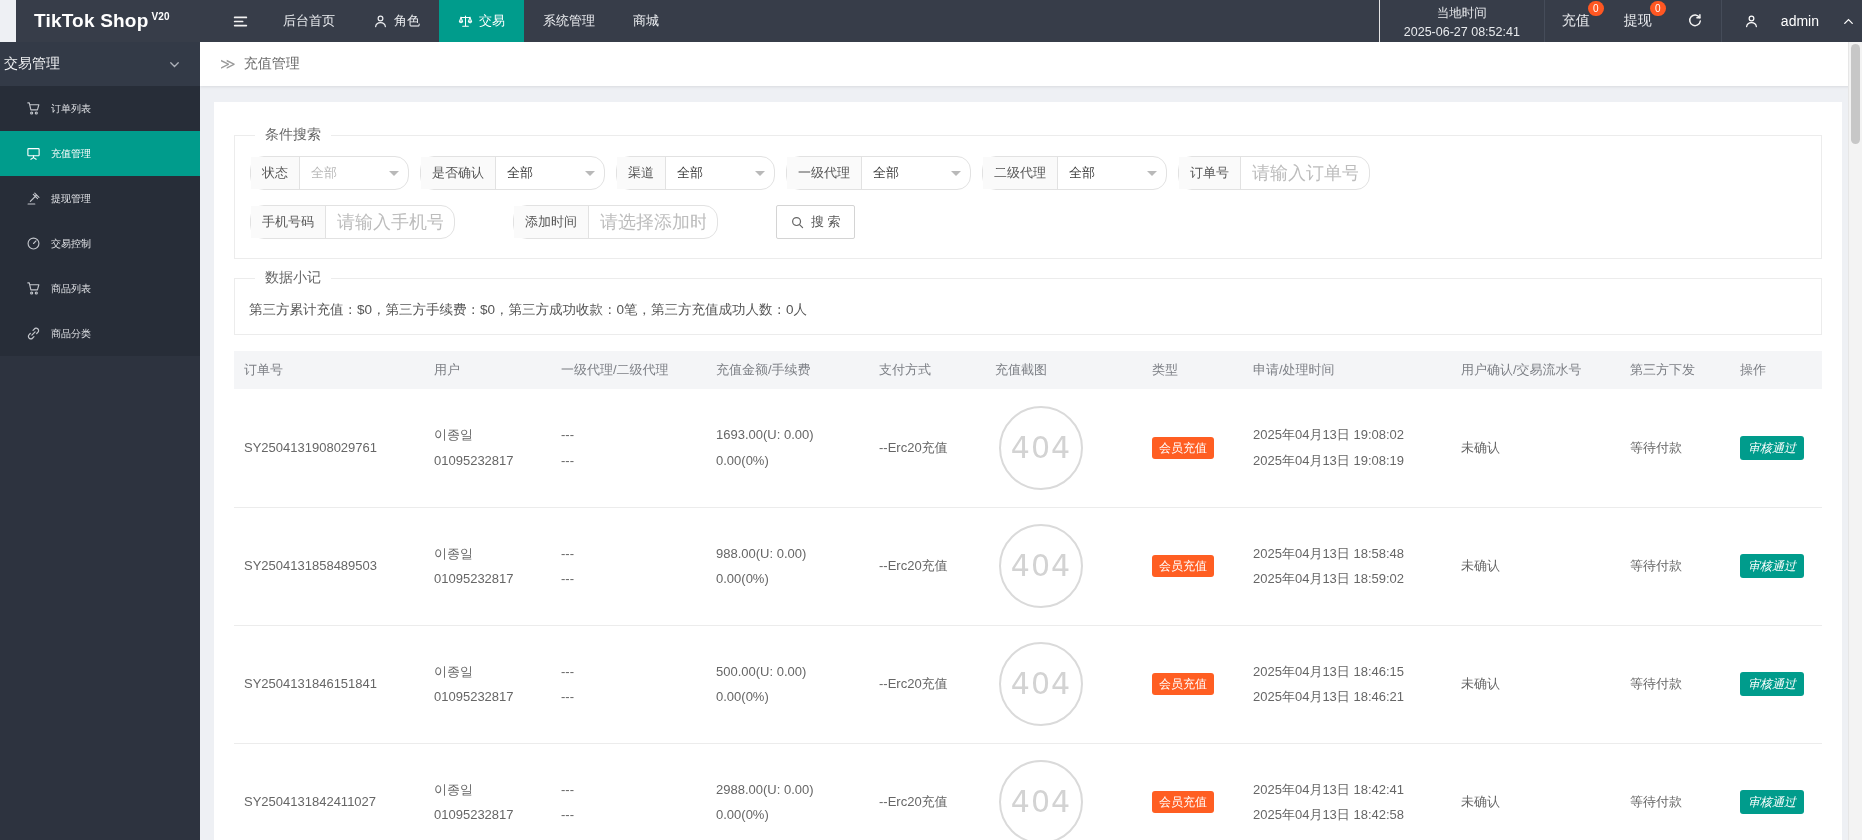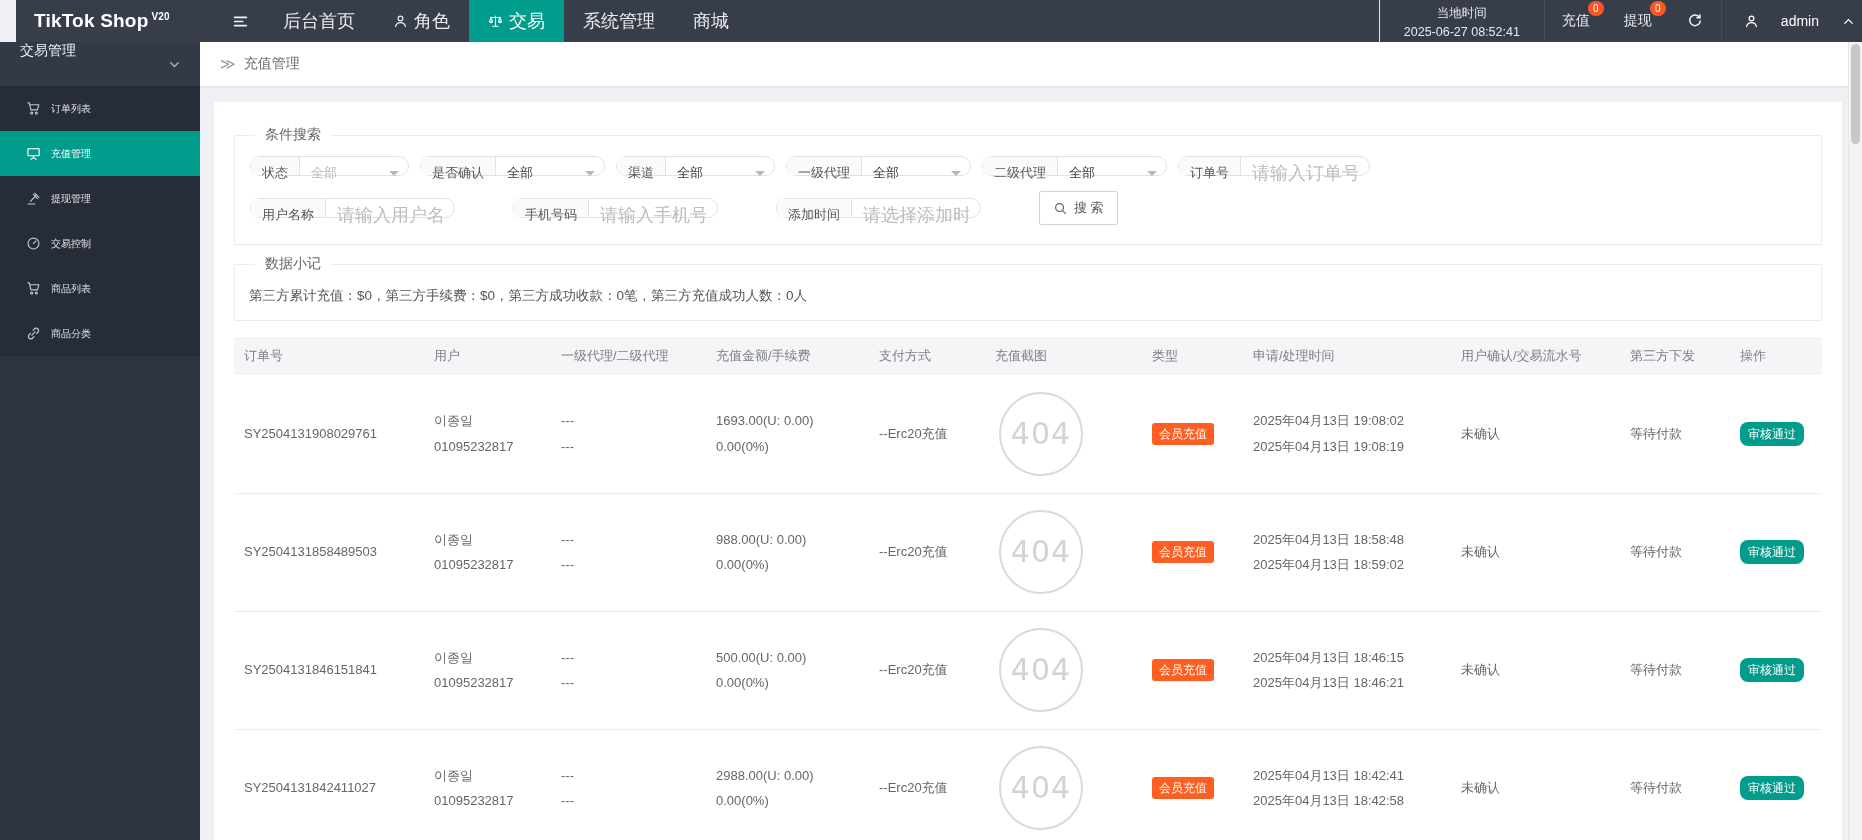--- a/index.html
+++ b/index.html
@@ -16,41 +16,41 @@
   .topbar {
     position:absolute; top:0; left:0; width:1862px; height:42px;
     background:#373d49; color:#f2f2f2; display:flex; align-items:stretch; z-index:20;margin-left:16px;
   }
   .logo { width:200px; display:flex; align-items:center; padding-left:18px; color:#fff;
           font-size:19px; font-weight:bold; letter-spacing:.2px; }
   .logo sup { font-size:10px; font-weight:bold; margin-left:3px; transform:translateY(-5px); }
   .hamburger { width:48px; display:flex; align-items:center; justify-content:center; cursor:pointer; }
   .hamburger svg { width:17px; height:17px; }
   .topnav { display:flex; align-items:stretch; }
-  .topnav-item { display:flex; align-items:center; gap:6px; padding:0 19px; font-size:18px;
+  .topnav-item { display:flex; align-items:center; gap:6px; padding:0 19px; font-size:13px;
                  color:#ebedf0; cursor:pointer;justify-content:flex-end; }
   .topnav-item.active { background:#009c8c; color:#fff; }
   .topbar-right { margin-left:auto; display:flex; align-items:stretch; }
   .time-block { border-left:1px solid #e5e5e5; border-right:1px solid #454c59;
                 padding:4px 24px 0; text-align:center; font-size:12.5px; line-height:1.55;
                 display:flex; flex-direction:column; justify-content:center; color:#e8eaed; }
   .tb-btn { position:relative; display:flex; align-items:center; padding:0 17px;
             font-size:14px; cursor:pointer; color:#ebedf0; }
   .tb-badge { position:absolute; top:1px; right:3px; min-width:16px; height:15px; line-height:15px;
               background:#ff5722; color:#fff; font-size:10px; text-align:center;
               border-radius:8px; padding:0 4px; }
   .refresh-btn { display:flex; align-items:center; padding:0 18px; cursor:pointer; }
   .refresh-btn svg { width:16px; height:16px; }
   .user-box { border-left:1px solid #454c59; display:flex; align-items:center; gap:22px;
               padding:12px 22px; font-size:14px; cursor:pointer; color:#fff; }
 
   
   .sidebar { position:absolute; top:42px; left:0; width:200px; height:798px; background:#2d333f; z-index:10; }
-  .menu-group-title { height:44px; padding:0 18px 0 20px; background:#333a47; color:#f0f1f3;
-                      font-size:14px; display:flex; justify-content:space-between;
+  .menu-group-title { height:44px; padding:0 18px 0 4px; background:#333a47; color:#f0f1f3;
+                      font-size:14px; display:flex; align-items:center; justify-content:space-between;
                       cursor:pointer; }
   .menu-group-title .icon { color:#aeb2ba; }
   .menu-item { height:45px; padding:0 18px 0 26px; background:#272d38; color:#dfe1e5;
                font-size:10px; display:flex; align-items:center; gap:10px; cursor:pointer; }
   .menu-item .icon { color:#c3c6cc; }
   .menu-item.active { background:#009c8c; color:#fff; }
   .menu-item.active .icon { color:#fff; }
 
   
   .main { position:absolute; top:42px; left:200px; width:1662px; height:798px; }
@@ -63,21 +63,21 @@
   .card { background:#fff; min-height:762px; padding:14px 20px 20px; }
 
   fieldset.field-block { border:1px solid #ececec; margin-top:10px; }
   fieldset.field-block legend { margin-left:20px; padding:0 10px; color:#666; font-size:14px; }
   .filter-rows { padding:12px 15px 4px; }
   .filter-row { display:flex; align-items:center; margin-bottom:15px; }
   .filter-row.row1 > * { margin-right:11px; }
   .filter-row.row2 > * { margin-right:58px; }
   .filter-row > *:last-child { margin-right:0 !important; }
 
-  .input-group { display:flex; height:20px; border:1px solid #e2e2e2; border-radius:14px; background:#fff; }
+  .input-group { display:flex; height:34px; border:1px solid #e2e2e2; border-radius:14px; background:#fff; }
   .ig-label { background:#fafafa; border-right:1px solid #e2e2e2; padding:0 11px; line-height:32px;
               font-size:13px; color:#555; white-space:nowrap; }
   .ig-select { position:relative; width:108px; line-height:32px; padding:0 22px 0 11px;
                font-size:13px; color:#3c3c3c; cursor:pointer; }
   .ig-select.muted { color:#b8b8b8; }
   .ig-select::after { content:""; position:absolute; right:9px; top:14px; border:5px solid transparent;
                       border-top-color:#b9b9b9; }
   .ig-input input { border:none; outline:none; height:32px; width:128px; padding:0 11px;
                     font-size:18px; color:#333; font-family:Liberation Serif, serif; background:transparent; }
   .ig-input input::placeholder { color:#bdbdbd; }
@@ -94,21 +94,21 @@
                    font-size:13px; color:#7c7f85; padding:0 10px; }
   .data-table td { height:118px; border-bottom:1px solid #ececec; padding:0 10px;
                    font-size:13px; color:#666; vertical-align:middle; line-height:1.95; }
   .img-404 { width:84px; height:84px; border:2px solid #dadada; border-radius:50%; color:#d3d3d3;
              font-size:30px; letter-spacing:1px; display:flex; align-items:center;
              justify-content:center; margin-left:4px; cursor:pointer;
              font-family:"DejaVu Sans",sans-serif; }
   .badge-type { display:inline-block; background:#ff5e22; color:#fff; font-size:12px;
                 line-height:1; padding:5px 7px; border-radius:3px; }
   .btn-approve { display:inline-block; background:#009c8c; color:#fff; font-size:12px;
-                 line-height:1; padding:6px 8px; border-radius:8px; cursor:pointer; }
+                 line-height:1; padding:6px 8px; border-radius:3px; cursor:pointer;font-style:italic; }
 
   
   .scrollbar { position:absolute; top:42px; right:0; width:14px; height:798px; background:#f3f3f3;
                border-left:1px solid #e6e6e6; z-index:30; }
   .scrollbar .thumb { position:absolute; top:2px; left:2px; width:9px; height:100px;
                       background:#c7c7c7; border-radius:5px; }
 </style>
 </head>
 <body>
 
@@ -290,24 +290,20 @@
                 <span class="ig-label">二级代理</span>
                 <span class="ig-select">全部</span>
               </div>
               <div class="input-group">
               <span class="ig-label">订单号</span>
               <span class="ig-input"><input type="text" placeholder="请输入订单号" style=""></span>
             </div>
           </div>
           <div class="filter-row row2">
             <div class="input-group">
-              <span class="ig-label">用户名称</span>
-              <span class="ig-input"><input type="text" placeholder="请输入用户名称" style=""></span>
-            </div>
-            <div class="input-group">
               <span class="ig-label">手机号码</span>
               <span class="ig-input"><input type="text" placeholder="请输入手机号码" style=""></span>
             </div>
             <div class="input-group">
               <span class="ig-label">添加时间</span>
               <span class="ig-input"><input type="text" placeholder="请选择添加时间" style=""></span>
             </div>
             <button class="search-btn">
               <span class="icon">
                 <svg viewBox="0 0 16 16" fill="none" stroke="currentColor" stroke-width="1.3" stroke-linecap="round">

